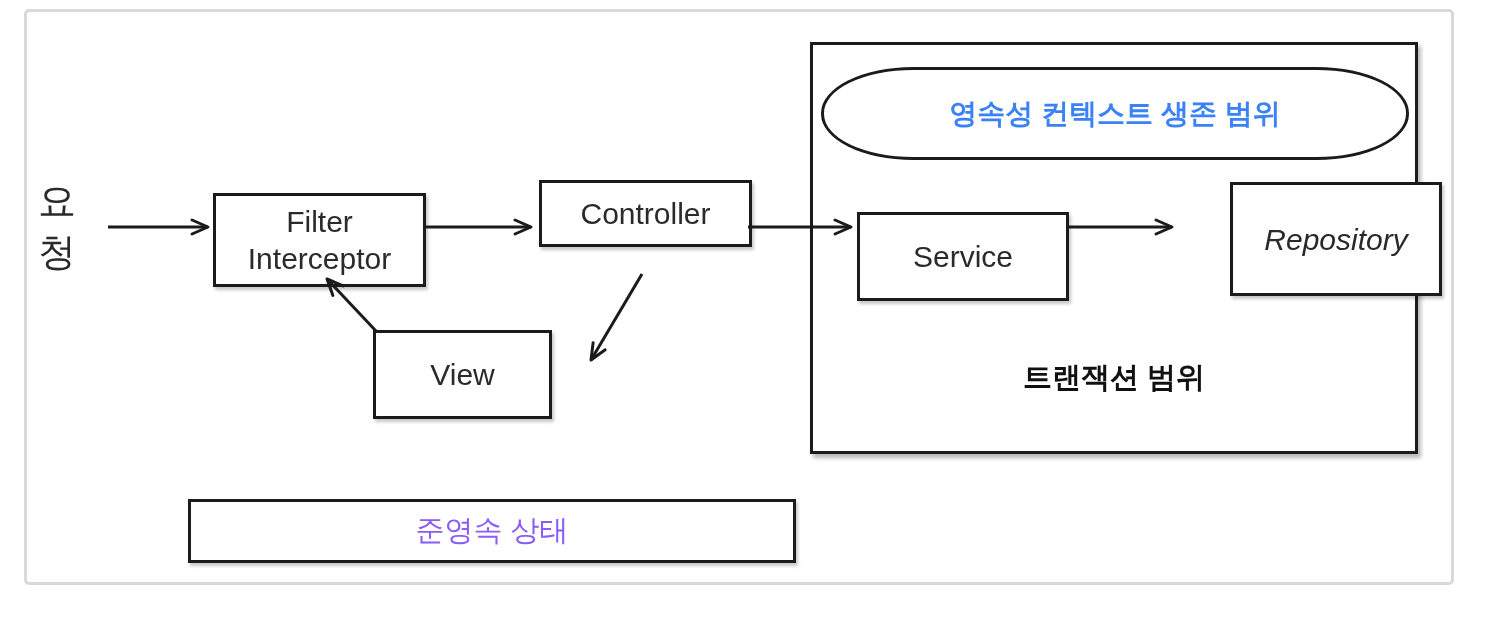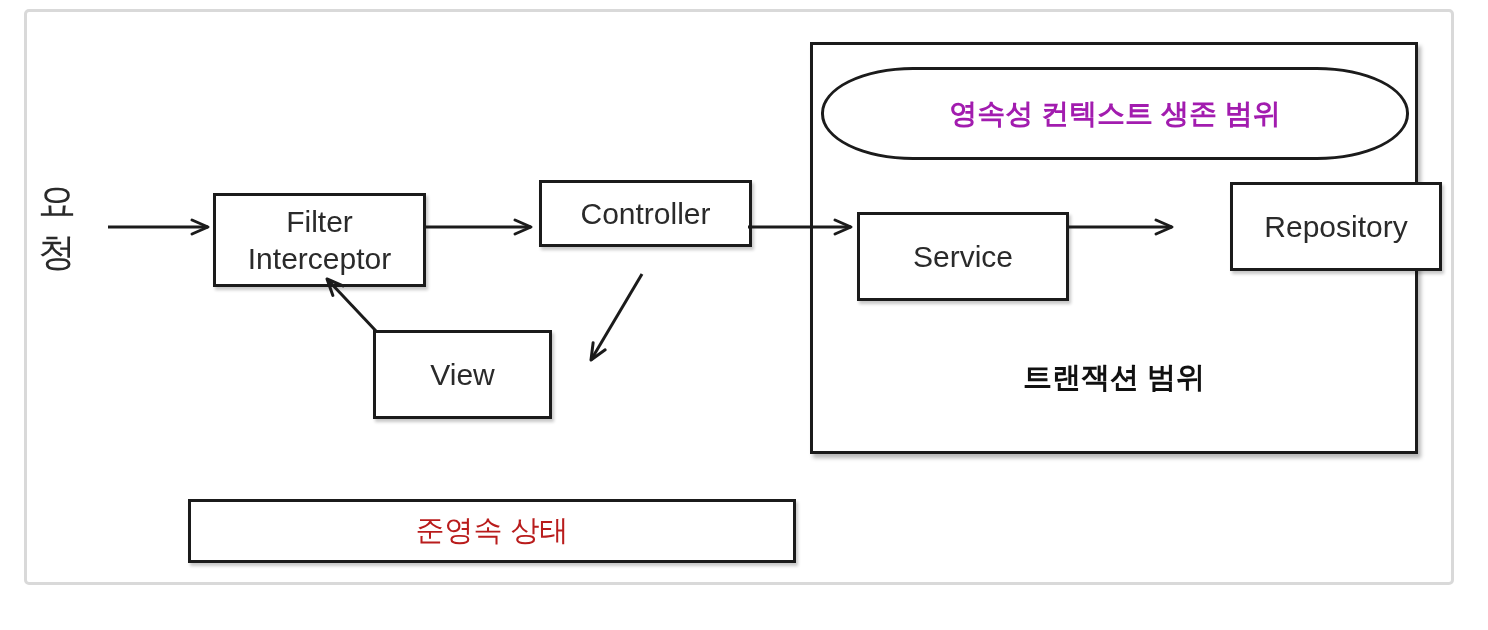--- a/index.html
+++ b/index.html
@@ -20,32 +20,32 @@
   }
   .bigbox{
     position:absolute;left:810px;top:42px;width:608px;height:412px;
     border:3px solid #1b1b1b;background:#ffffff;box-sizing:border-box;
     box-shadow:3px 4px 4px rgba(0,0,0,0.28);
   }
   .stadium{
     position:absolute;left:821px;top:67px;width:588px;height:93px;
     border:3px solid #1b1b1b;border-radius:92px / 46px;background:#ffffff;box-sizing:border-box;
     display:flex;align-items:center;justify-content:center;
-    font-size:28px;font-weight:bold;color:#a21caf;
+    font-size:28px;font-weight:bold;color:#3b82f6;
   }
   .scope-label{
     position:absolute;left:810px;top:356px;width:608px;height:44px;
     display:flex;align-items:center;justify-content:center;
     font-size:29px;font-weight:bold;color:#111;text-align:center;
   }
   .state-bar{
     position:absolute;top:499px;height:64px;background:#ffffff;
     border:3px solid #1b1b1b;box-sizing:border-box;
     display:flex;align-items:center;justify-content:center;
-    font-size:29px;color:#b91c1c;
+    font-size:29px;color:#8b5cf6;
     box-shadow:2px 3px 3px rgba(0,0,0,0.22);
   }
   .request{
     position:absolute;left:38px;top:205px;width:64px;height:44px;
     display:flex;align-items:center;justify-content:center;font-size:38px;color:#2a2a2a;
   }
   svg.wires{position:absolute;left:0;top:0;width:1488px;height:630px;pointer-events:none;}
 </style>
 </head>
 <body>
@@ -66,21 +66,21 @@
 
   <div class="node" style="left:213px;top:193px;width:213px;height:94px;">Filter
 Interceptor</div>
 
   <div class="node" style="left:539px;top:180px;width:213px;height:67px;">Controller</div>
 
   <div class="node" style="left:373px;top:330px;width:179px;height:89px;">View</div>
 
   <div class="node" style="left:857px;top:182px;width:212px;height:89px;margin-top:30px;">Service</div>
 
-  <div class="node" style="left:1230px;top:182px;width:212px;height:89px;">Repository</div>
+  <div class="node" style="left:1230px;top:182px;width:212px;height:114px;font-style:italic;">Repository</div>
 
   <div class="state-bar" style="left:188px;width:608px;">준영속 상태</div>
 
 
   <svg class="wires" viewBox="0 0 1488 630">
     <defs>
       <marker id="arrow" viewBox="0 0 22 18" refX="19" refY="9" markerWidth="22" markerHeight="18" orient="auto" markerUnits="userSpaceOnUse">
         <path d="M3,2 L19,9 L3,16" fill="none" stroke="#1b1b1b" stroke-width="3" stroke-linecap="round" stroke-linejoin="round"></path>
       </marker>
     </defs>

